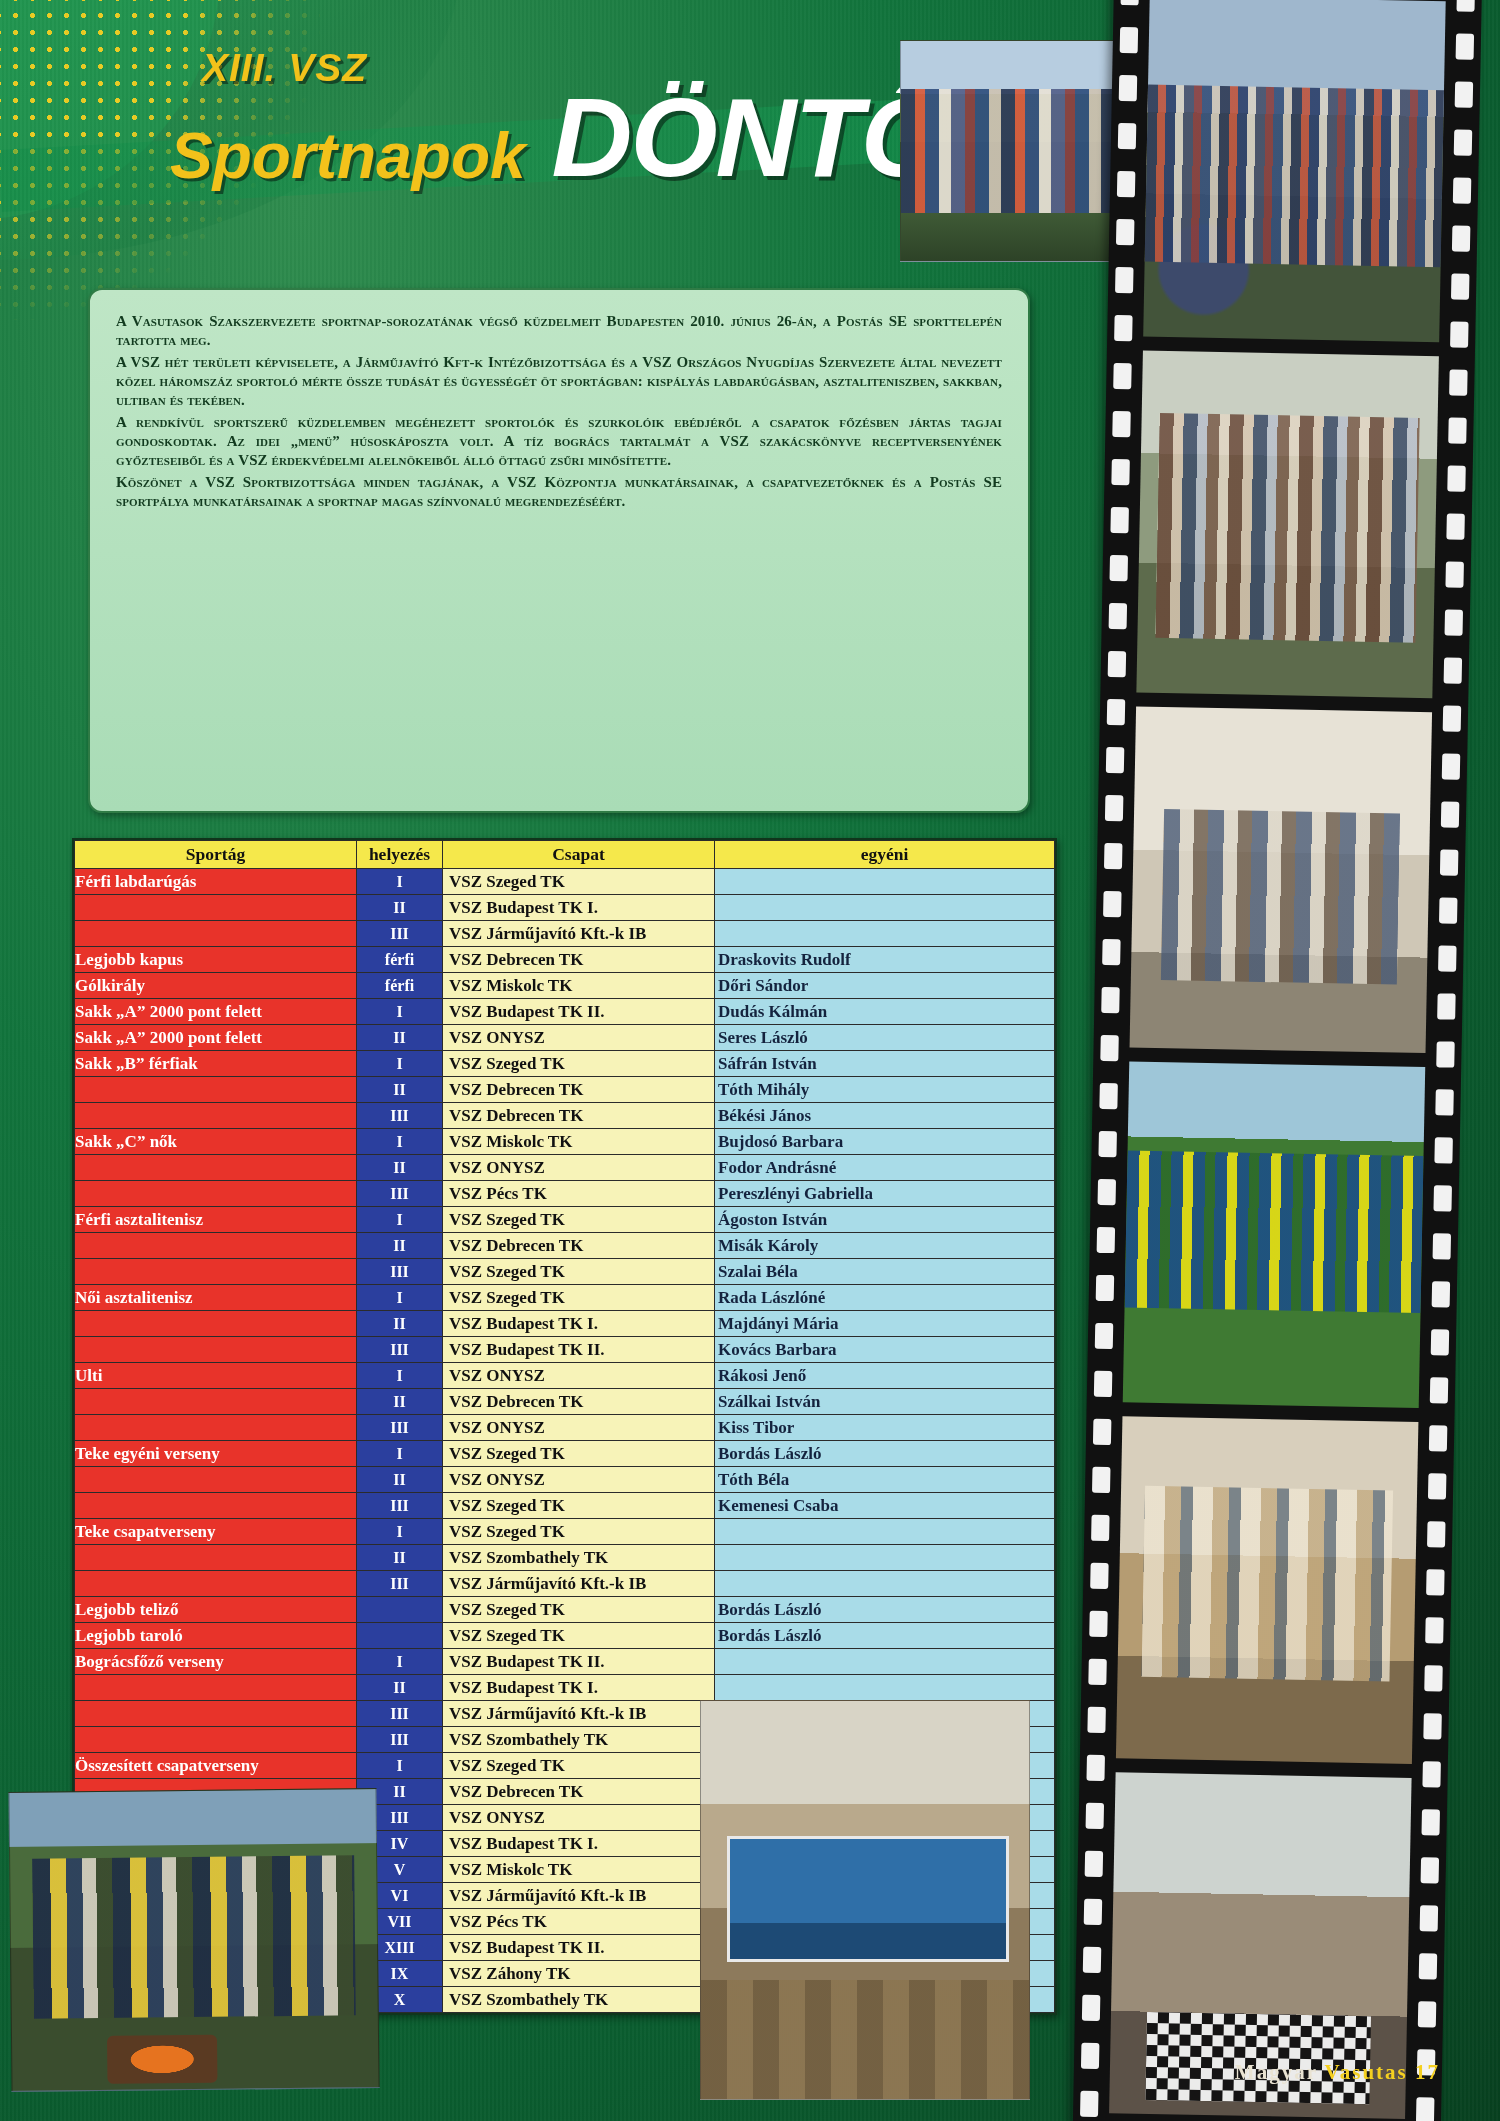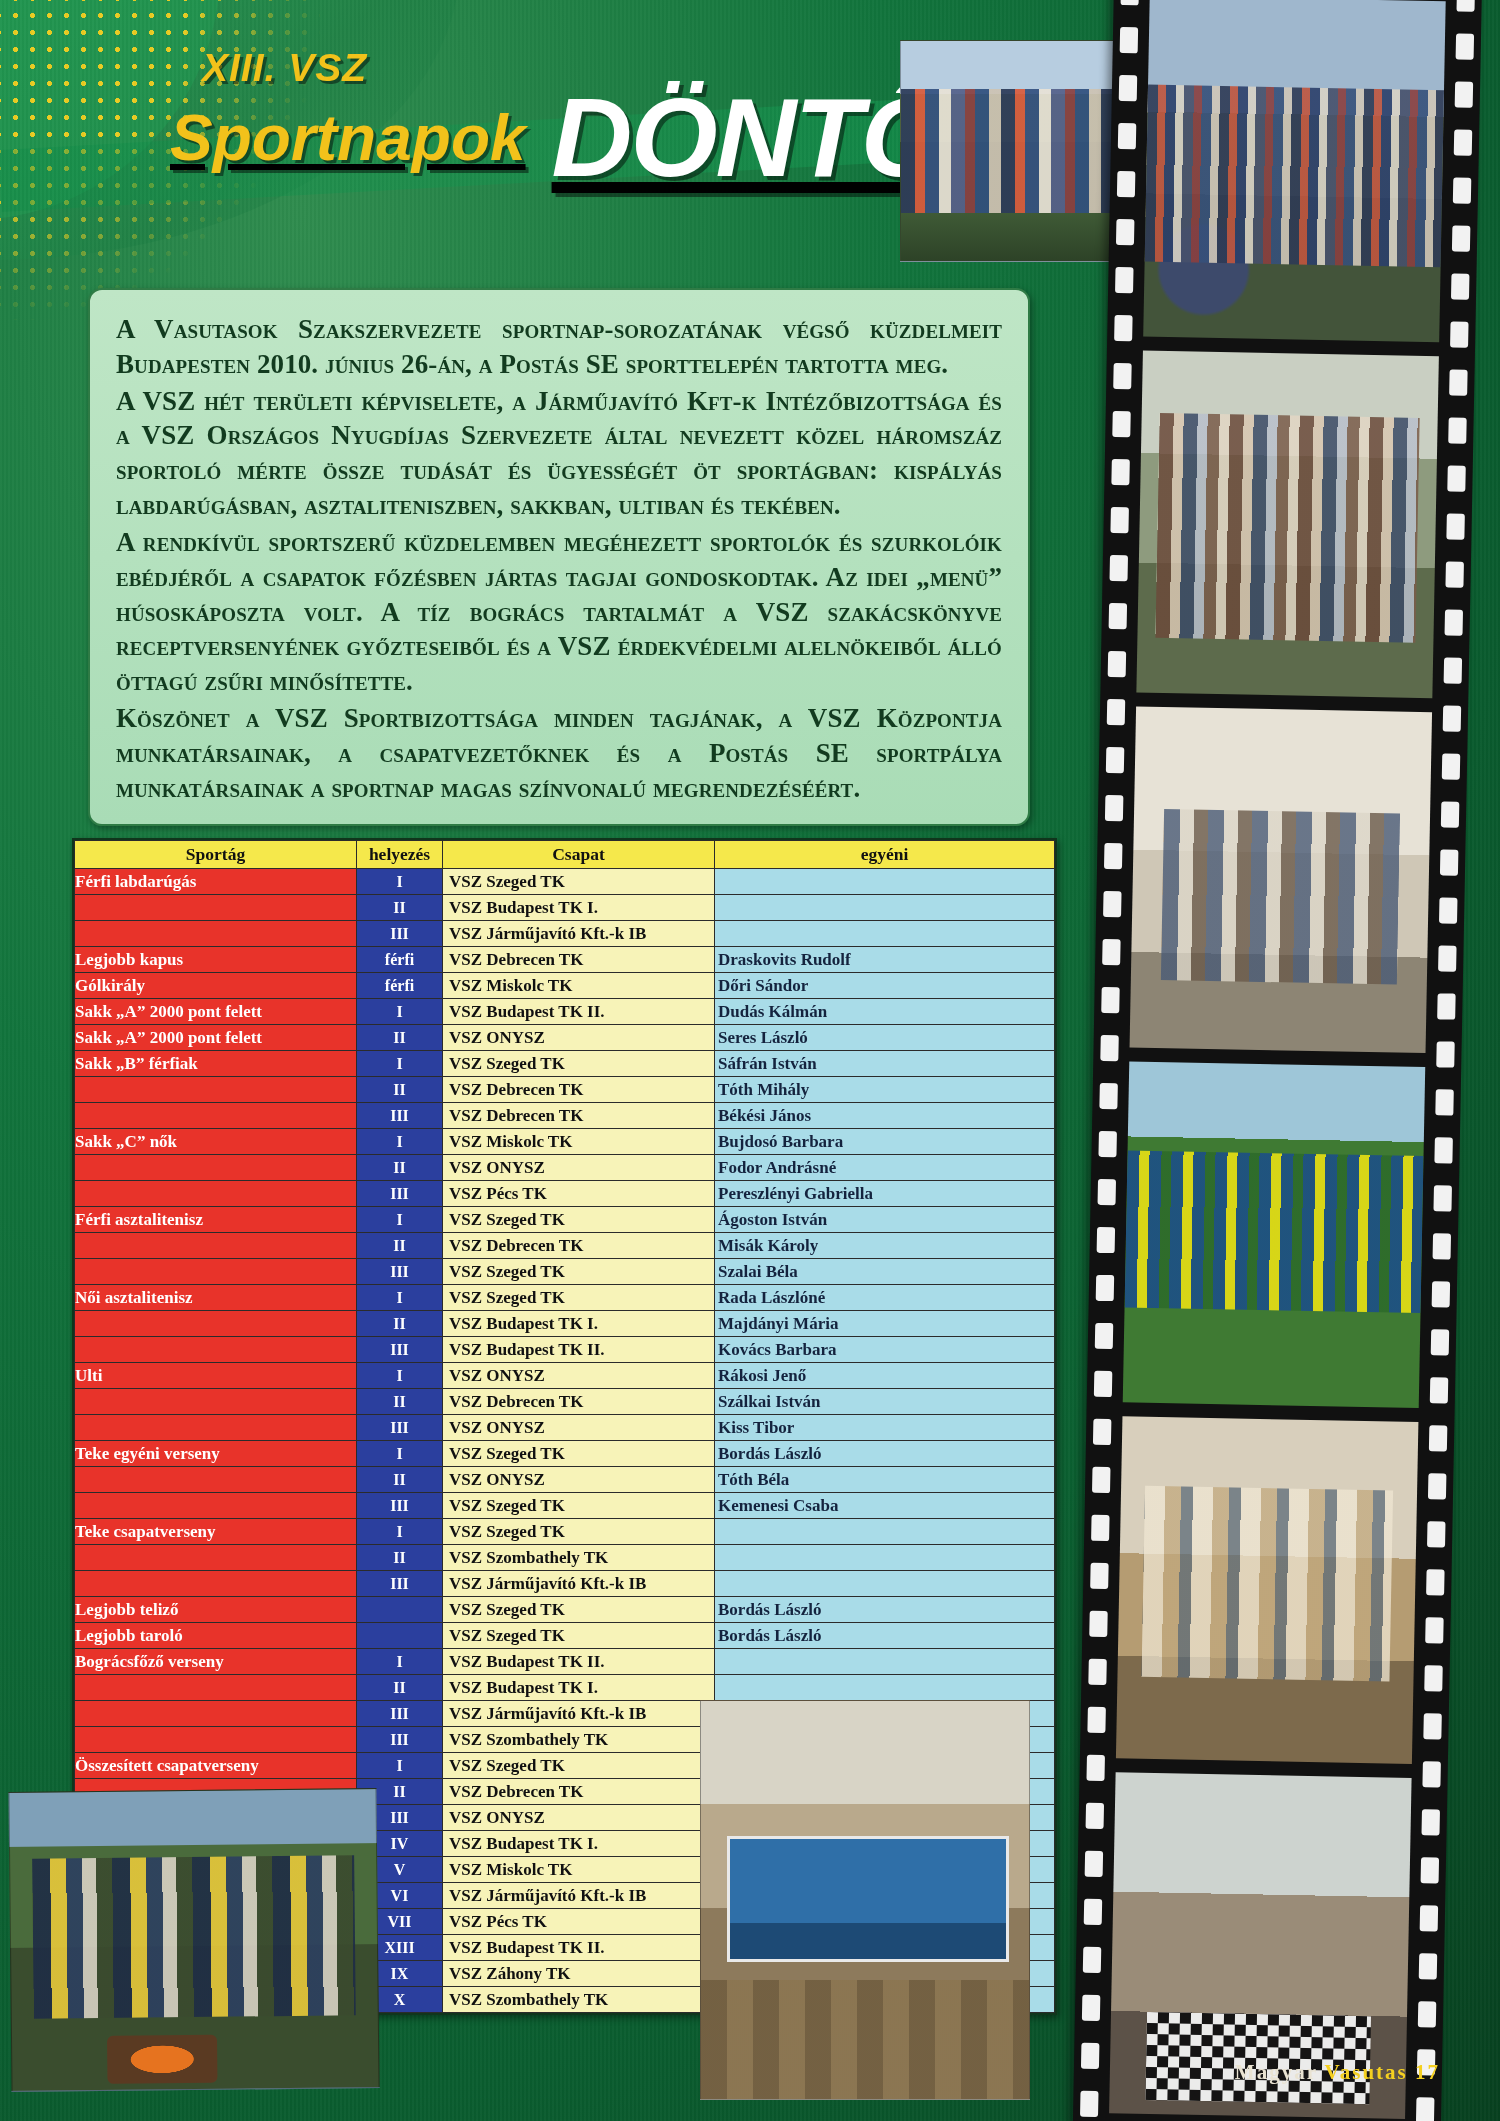--- a/index.html
+++ b/index.html
@@ -59,23 +59,22 @@
   }
   .t-line1{
     color:#f2c21b;
     font-size:39px; font-weight:bold; letter-spacing:1px;
     font-style:italic;
     text-shadow:3px 3px 0 rgba(0,0,0,.45);
     line-height:1;
     margin-left:32px;
   }
   .t-line2{
-    display:flex; align-items:center; gap:26px;
+    display:flex; align-items:flex-end; gap:26px;
     margin-top:2px;
-    text-decoration:underline;
   }
   .t-sport{
     color:#f2c21b; font-size:64px; font-weight:bold; font-style:italic;
     text-shadow:3px 3px 0 rgba(0,0,0,.45); line-height:1;
   }
   .t-donto{
     color:#ffffff; font-size:112px; font-weight:bold; font-style:italic;
     line-height:.88;
     text-shadow:4px 4px 0 rgba(0,0,0,.45);
     letter-spacing:-2px;
@@ -88,21 +87,21 @@
     border:2px solid #2f7b45;
     border-radius:14px;
     padding:22px 26px 16px 26px;
     z-index:5;
     box-shadow:2px 3px 7px rgba(0,0,0,.35);
   }
   .intro p{
     margin:0 0 2px 0;
     color:#123b1f;
     font-family:"Liberation Serif", serif;
-    font-size:27px;
+    font-size:15px;
     line-height:1.29;
     font-variant:small-caps;
     text-align:justify;
     font-weight:bold;
     letter-spacing:.1px;
   }
 
   
   .table-wrap{
     position:absolute; left:72px; top:838px; width:985px; z-index:7;

